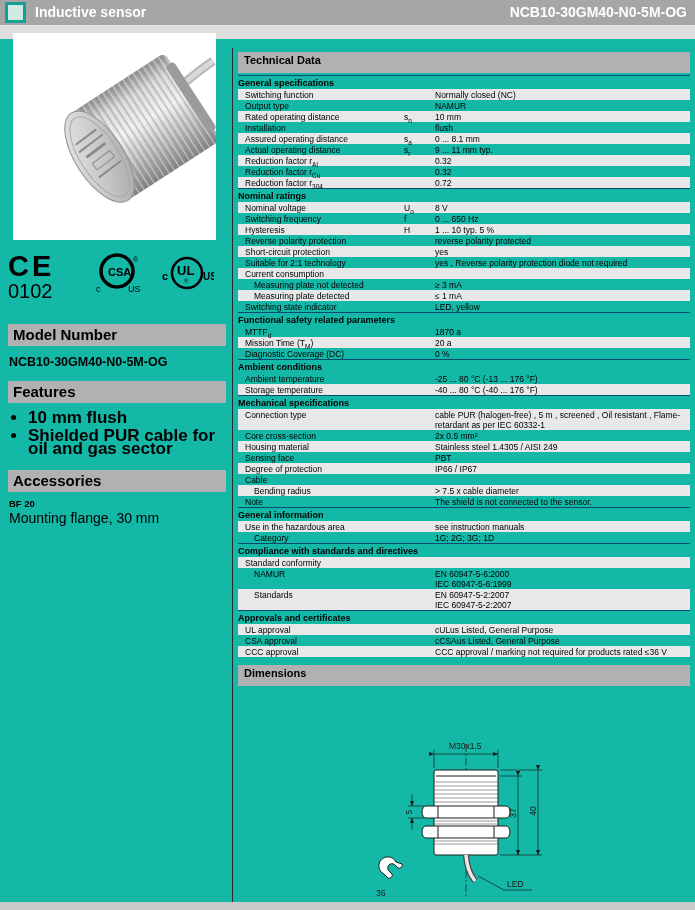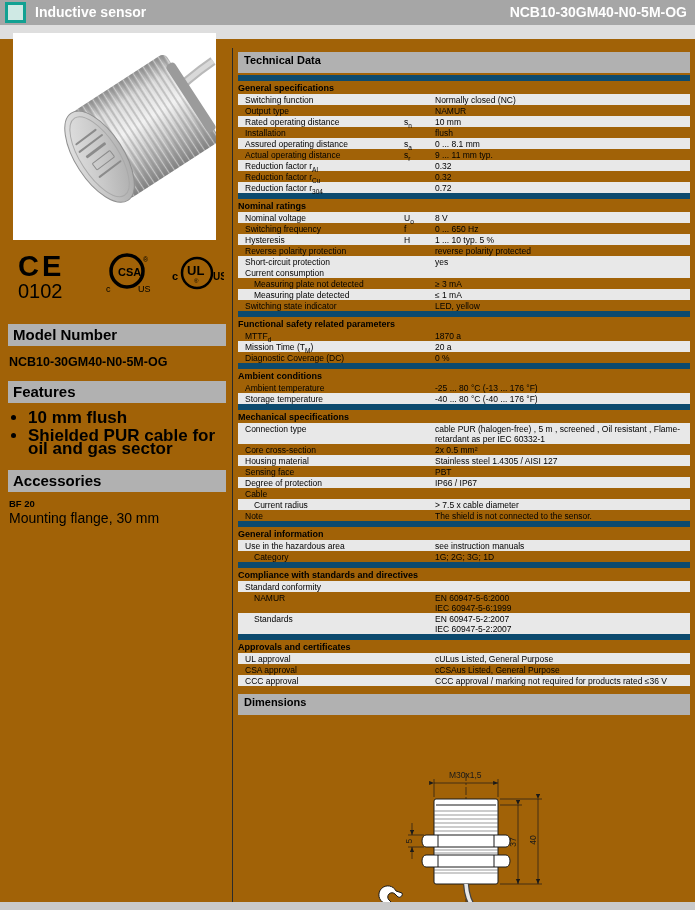--- a/index.html
+++ b/index.html
@@ -1,46 +1,46 @@
 <!DOCTYPE html>
 <html><head>
 <meta charset="utf-8">
 <style>
   * { margin:0; padding:0; box-sizing:border-box; }
   body { font-family:"Liberation Sans", sans-serif; background:#fff; }
-  .page { position:relative; width:695px; height:910px; background:#a16207; overflow:hidden; }
+  .page { position:relative; width:695px; height:910px; background:#14b8a6; overflow:hidden; }
 
   
   .topbar { position:absolute; left:0; top:0; width:695px; height:25px; background:#a6a6a6; }
   .topbar .brand { position:absolute; left:5px; top:2px; width:21px; height:21px;
                    border:3px solid #12a192; background:#cfe9e4; }
   .topbar .ptitle { position:absolute; left:35px; top:4px; font-size:14px; font-weight:bold; color:#fff; }
   .topbar .pmodel { position:absolute; right:8px; top:4px; font-size:14px; font-weight:bold; color:#fff; }
   .subband { position:absolute; left:0; top:25px; width:695px; height:14px; background:#dedede; }
   .bottomstrip { position:absolute; left:0; top:902px; width:695px; height:8px; background:#c9c9c9; }
 
   
   .photo-box { position:absolute; left:13px; top:33px; width:203px; height:207px; background:#fff; }
-  .marks { position:absolute; left:14px; top:248px; width:210px; height:60px; }
+  .marks { position:absolute; left:4px; top:248px; width:210px; height:60px; }
   .divider { position:absolute; left:232px; top:48px; width:1px; height:855px; background:#2b2b2b; }
 
   .left-col { position:absolute; left:8px; top:324px; width:218px; }
   .lbar { background:#b1b1b1; font-size:15px; font-weight:bold; color:#000; padding:2px 4px 3px 5px; }
   .model-no { font-size:12.5px; font-weight:bold; padding:9px 0 12px 1px; }
   .features-list { list-style:disc; padding:8px 4px 10px 20px; }
   .features-list li { font-size:17px; font-weight:bold; line-height:13px; margin-bottom:5px; }
   .acc-item { padding:6px 0 0 1px; }
   .acc-name { font-size:9.5px; font-weight:bold; }
   .acc-desc { font-size:14px; padding-top:1px; }
 
   
   .right-col { position:absolute; left:238px; top:52px; width:452px; }
   .rbar { background:#b1b1b1; font-size:11px; font-weight:bold; padding:2px 4px 3px 6px; height:21px; }
   .spec-table { margin-top:2px; }
-  .sec-title { font-size:9px; font-weight:bold; padding:2px 0 1px 0; border-top:6px solid #0c4a6e; }
+  .sec-title { font-size:9px; font-weight:bold; padding:2px 0 1px 0; border-top:1px solid #0c4a6e; }
   .row { display:flex; align-items:flex-start; font-size:8.5px; line-height:10px; padding:0.5px 0; min-height:10px; }
   .row.shaded { background:#e8e8e8; }
   .cell.lab { width:166px; }
   .ind1 { padding-left:7px; }
   .ind2 { padding-left:16px; }
   .cell.sym { width:31px; }
   .cell.val { flex:1; }
   sub { font-size:6.5px; line-height:0; }
 
   .dims-wrap { margin-top:8px; }
@@ -212,20 +212,25 @@
         <div class="row">
           <div class="cell lab ind1">Reverse polarity protection</div>
           <div class="cell sym"></div>
           <div class="cell val">reverse polarity protected</div>
         </div>
         <div class="row shaded">
           <div class="cell lab ind1">Short-circuit protection</div>
           <div class="cell sym"></div>
           <div class="cell val">yes</div>
         </div>
+        <div class="row">
+          <div class="cell lab ind1">Suitable for 2:1 technology</div>
+          <div class="cell sym"></div>
+          <div class="cell val">yes , Reverse polarity protection diode not required</div>
+        </div>
         <div class="row shaded">
           <div class="cell lab ind1">Current consumption</div>
           <div class="cell sym"></div>
           <div class="cell val"></div>
         </div>
         <div class="row">
           <div class="cell lab ind2">Measuring plate not detected</div>
           <div class="cell sym"></div>
           <div class="cell val">≥ 3 mA</div>
         </div>
@@ -273,39 +278,39 @@
           <div class="cell val">cable PUR (halogen-free) , 5 m , screened , Oil resistant , Flame-<br>retardant as per IEC 60332-1</div>
         </div>
         <div class="row">
           <div class="cell lab ind1">Core cross-section</div>
           <div class="cell sym"></div>
           <div class="cell val">2x 0.5 mm²</div>
         </div>
         <div class="row shaded">
           <div class="cell lab ind1">Housing material</div>
           <div class="cell sym"></div>
-          <div class="cell val">Stainless steel 1.4305 / AISI 127</div>
+          <div class="cell val">Stainless steel 1.4305 / AISI 249</div>
         </div>
         <div class="row">
           <div class="cell lab ind1">Sensing face</div>
           <div class="cell sym"></div>
           <div class="cell val">PBT</div>
         </div>
         <div class="row shaded">
           <div class="cell lab ind1">Degree of protection</div>
           <div class="cell sym"></div>
           <div class="cell val">IP66 / IP67</div>
         </div>
         <div class="row">
           <div class="cell lab ind1">Cable</div>
           <div class="cell sym"></div>
           <div class="cell val"></div>
         </div>
         <div class="row shaded">
-          <div class="cell lab ind2">Current radius</div>
+          <div class="cell lab ind2">Bending radius</div>
           <div class="cell sym"></div>
           <div class="cell val">&gt; 7.5 x cable diameter</div>
         </div>
         <div class="row">
           <div class="cell lab ind1">Note</div>
           <div class="cell sym"></div>
           <div class="cell val">The shield is not connected to the sensor.</div>
         </div>
         <div class="sec-title">General information</div>
         <div class="row shaded">

